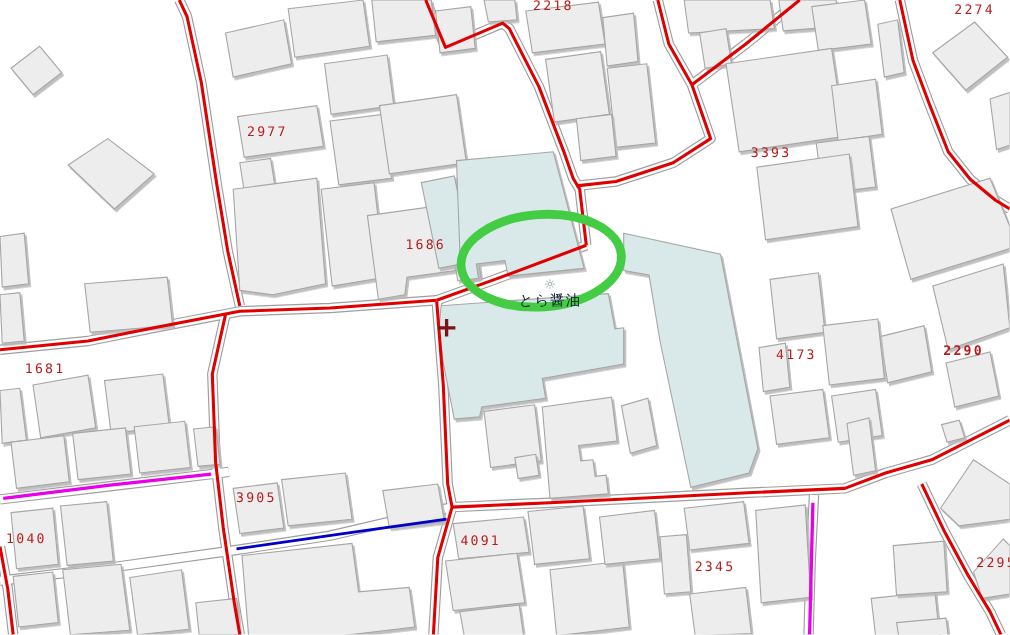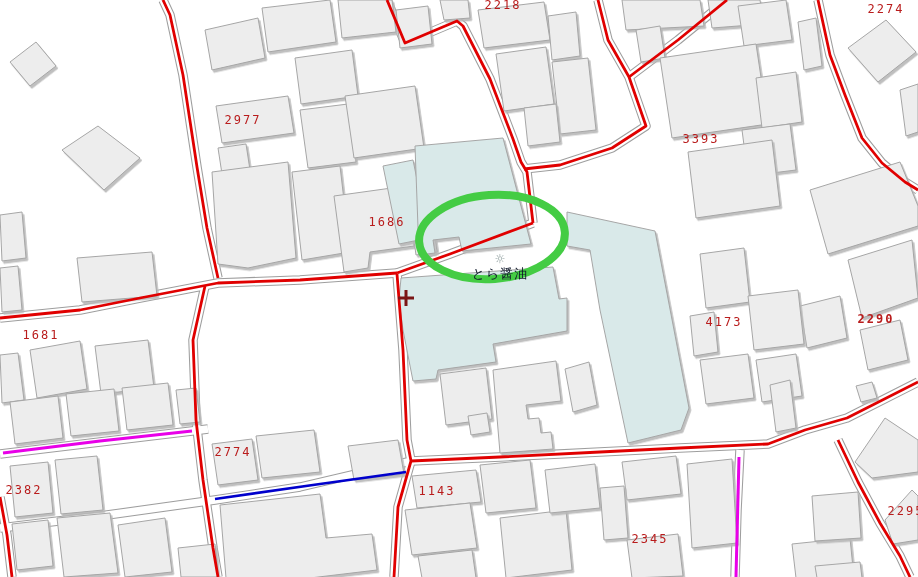--- a/index.html
+++ b/index.html
@@ -184,19 +184,19 @@
       <span class="poi-text">とら醤油</span>
     </div>
   <div class="parcel-label" style="left: 503px; top: 5px;">2218</div>
       <div class="parcel-label" style="left: 886px; top: 9px;">2274</div>
       <div class="parcel-label" style="left: 701px; top: 139px;">3393</div>
       <div class="parcel-label" style="left: 243px; top: 120px;">2977</div>
       <div class="parcel-label" style="left: 371px; top: 222px; margin-left: 16px;">1686</div>
       <div class="parcel-label" style="left: 41px; top: 291px; margin-top: 44px;">1681</div>
       <div class="parcel-label" style="left: 724px; top: 322px;">4173</div>
       <div class="parcel-label" style="left: 876px; top: 319px; font-weight: bold;">2290</div>
-      <div class="parcel-label" style="left: 233px; top: 452px;">2774</div>
-      <div class="parcel-label" style="left: 24px; top: 490px;">2382</div>
-      <div class="parcel-label" style="left: 437px; top: 491px;">1143</div>
-      <div class="parcel-label" style="left: 650px; top: 515px; margin-top: 24px;">2345</div>
+      <div class="parcel-label" style="left: 233px; top: 452px;">3905</div>
+      <div class="parcel-label" style="left: 24px; top: 490px;">1040</div>
+      <div class="parcel-label" style="left: 437px; top: 491px;">4091</div>
+      <div class="parcel-label" style="left: 650px; top: 515px;">2345</div>
       <div class="parcel-label" style="left: 906px; top: 511px;">2295</div>
     </div>
 </div>
 
 </body></html>

